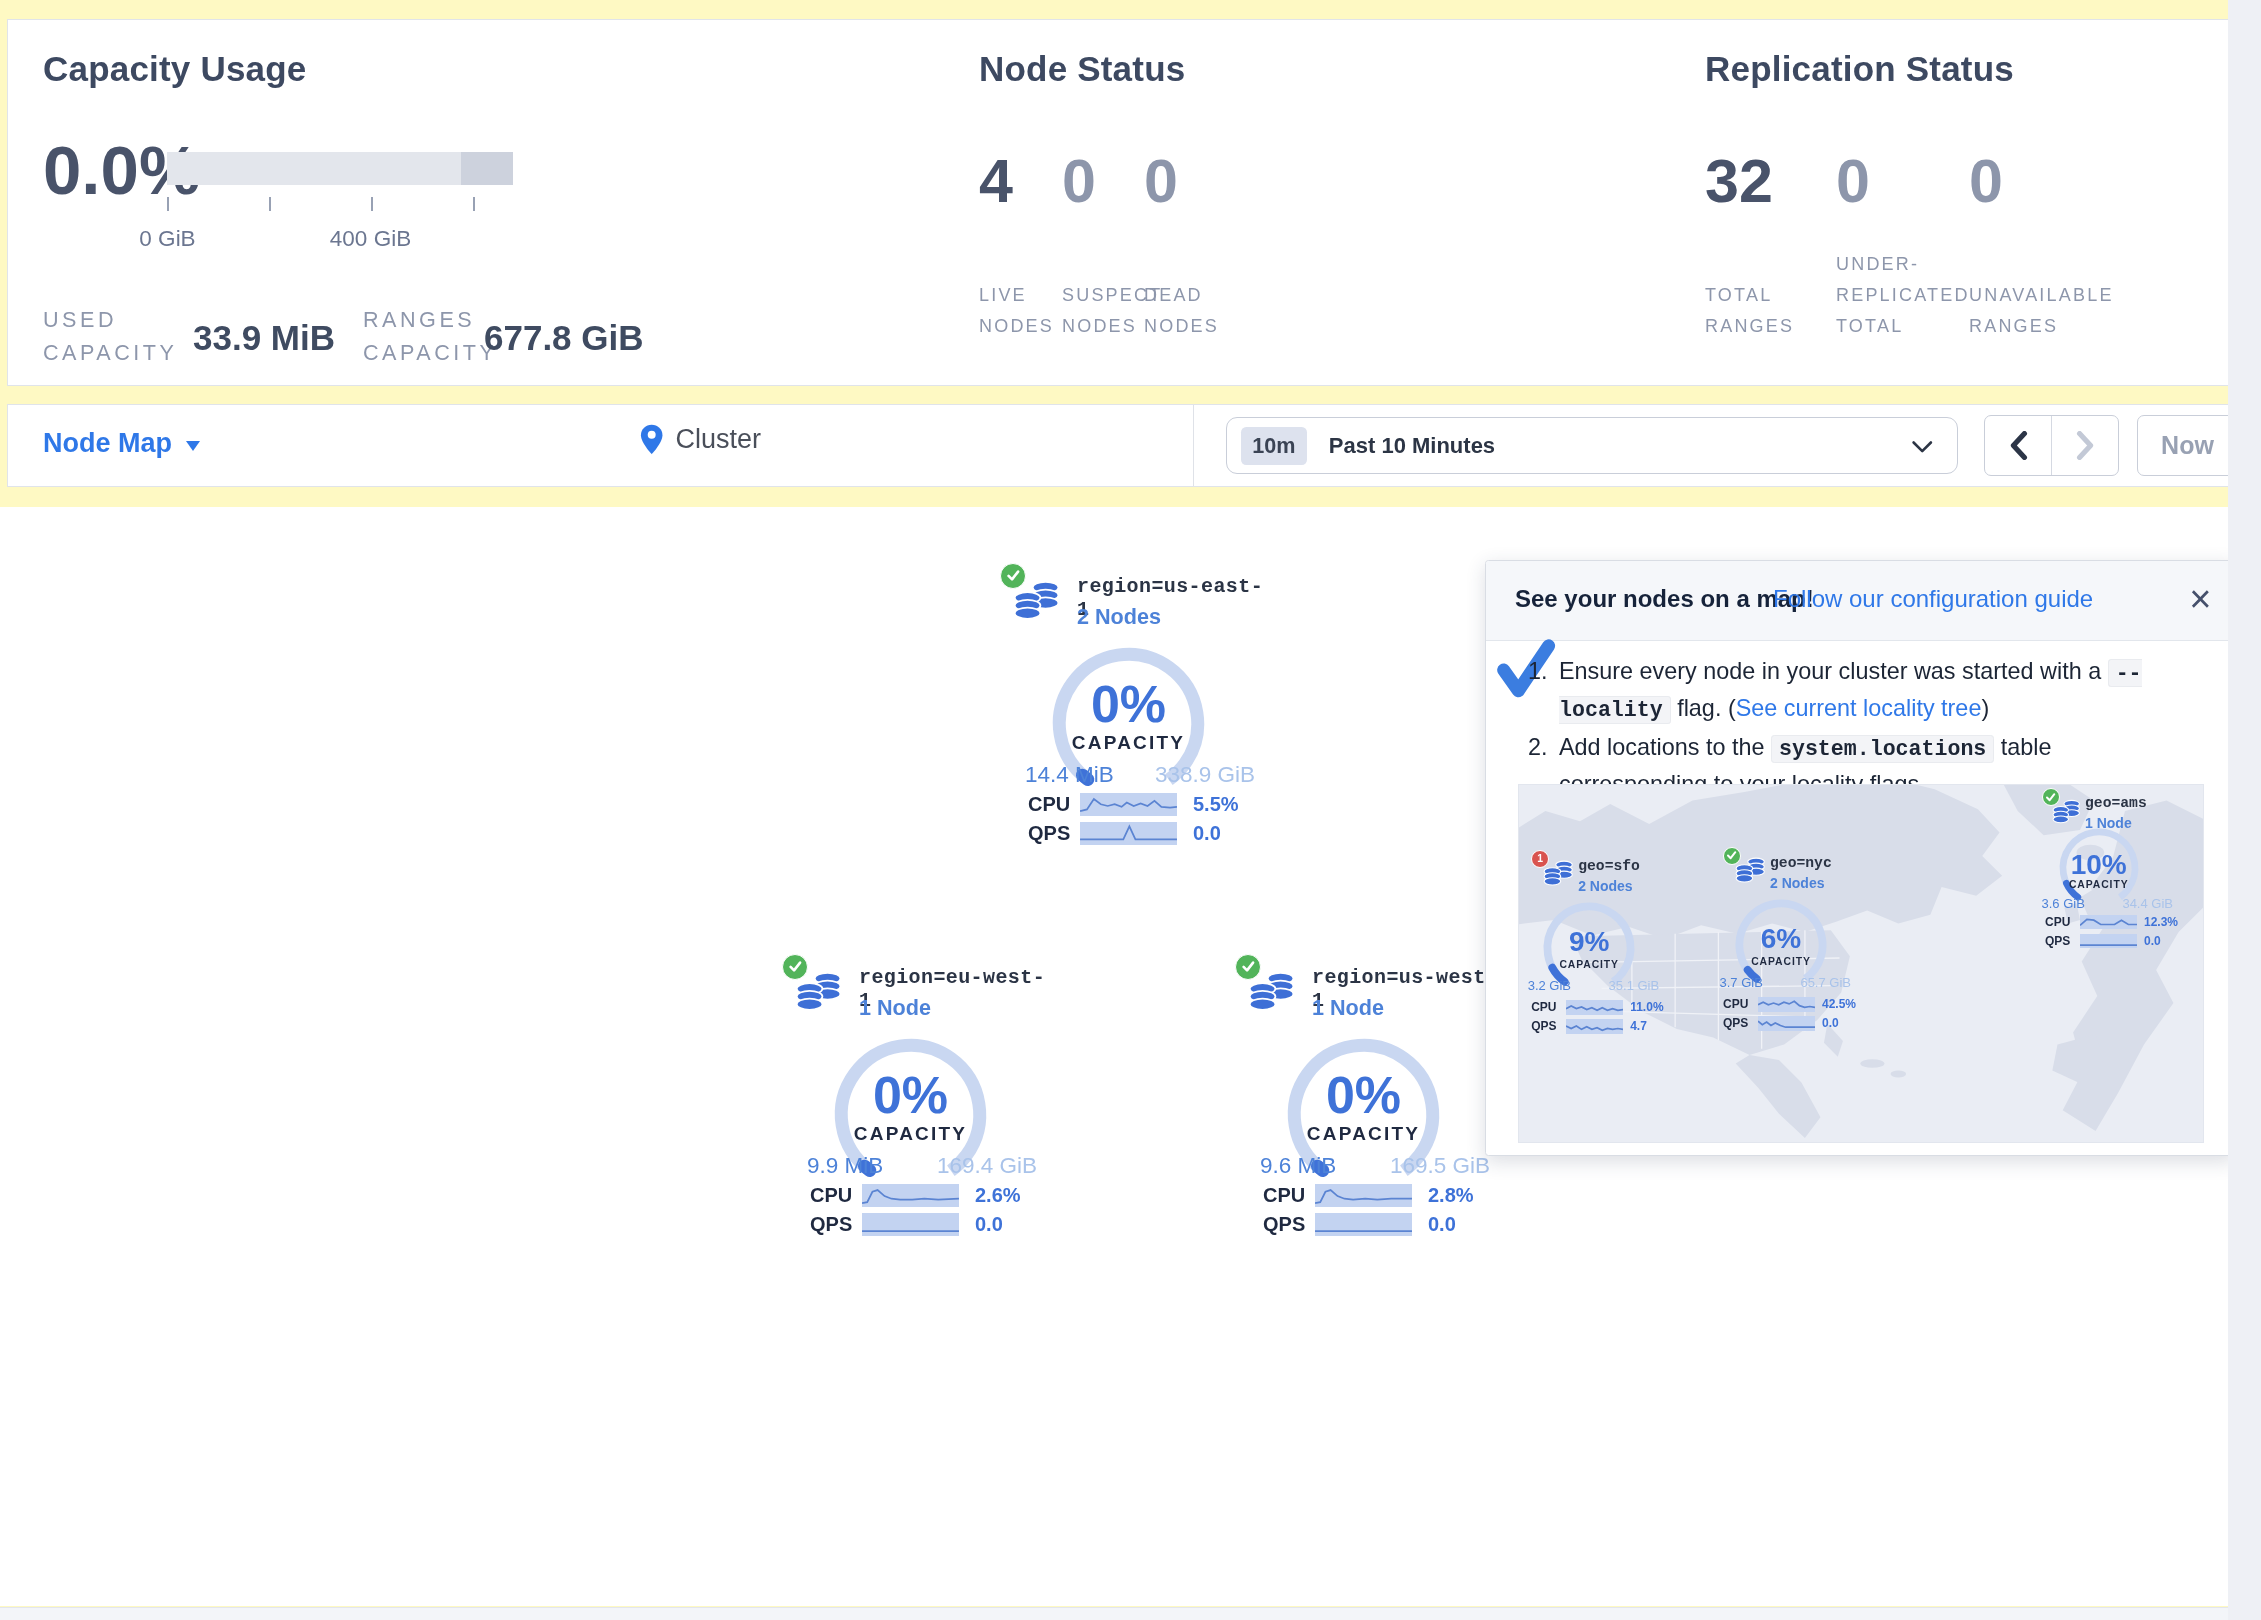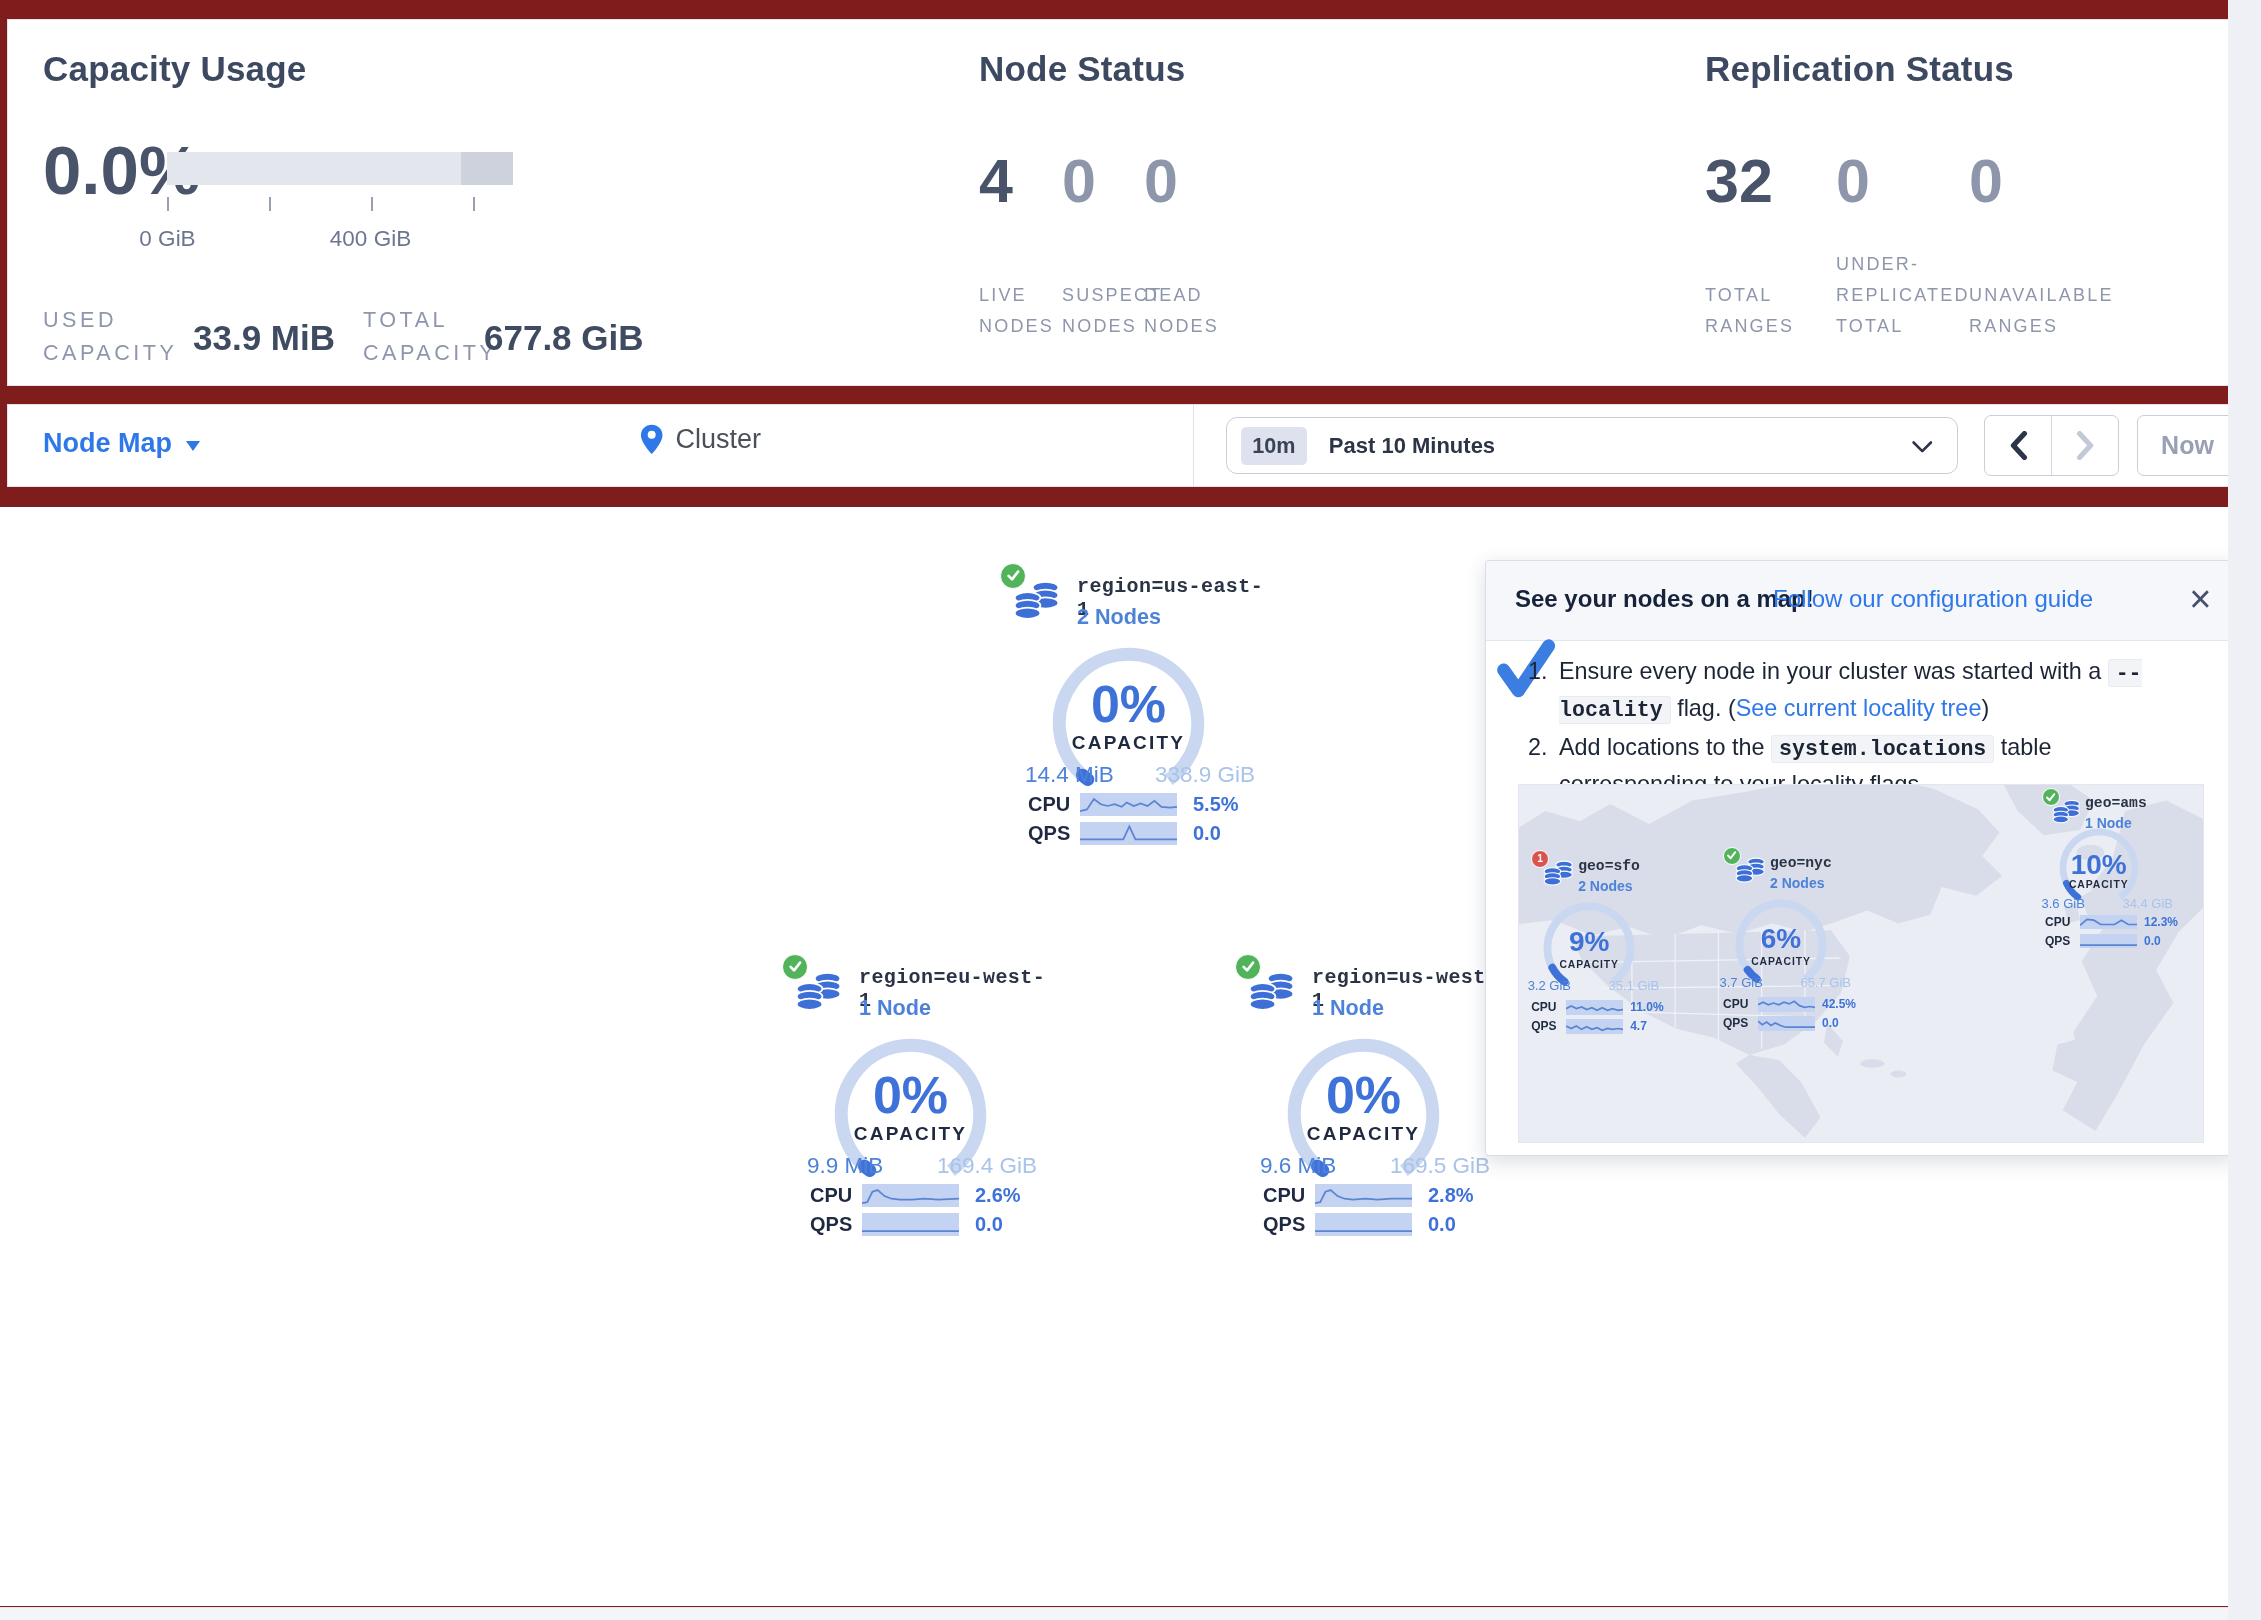--- a/index.html
+++ b/index.html
@@ -1,18 +1,18 @@
 <!DOCTYPE html>
 <html style="font-size:14px"><head>
 <meta charset="utf-8">
 <style>
   * { margin:0; padding:0; box-sizing:border-box; }
   html,body { background:#eef0f5; }
   body { font-family:"Liberation Sans","DejaVu Sans",sans-serif; color:#3c4860; }
-  #app { position:relative; width:2228px; height:1621px; background:#7f1d1d; overflow:hidden; }
+  #app { position:relative; width:2228px; height:1621px; background:#fef9c3; overflow:hidden; }
   .mono { font-family:"Liberation Mono","DejaVu Sans Mono",monospace; }
 
   
   .stats-panel { position:absolute; left:7px; top:19px; width:2247px; height:367px;
                  background:#fff; border:0.9px solid #e0e4ea; }
   .sec-title { position:absolute; top:29px; font-size:35px; font-weight:700; color:#3d4961; letter-spacing:0.2px; }
   .cap-title { left:35px; }
   .nodes-title { left:971px; }
   .repl-title { left:1697px; }
 
@@ -143,21 +143,21 @@
     <div class="cap-tick" style="left:159px"></div>
     <div class="cap-tick" style="left:261px"></div>
     <div class="cap-tick" style="left:363px"></div>
     <div class="cap-tick" style="left:465px"></div>
     <div class="cap-tick-label" style="left:116px;width:87px">0 GiB</div>
     <div class="cap-tick-label" style="left:302px;width:121px">400 GiB</div>
 
     <div class="kv-label" style="left:35px;top:287px">USED</div>
     <div class="kv-label" style="left:35px;top:320px">CAPACITY</div>
     <div class="kv-value" style="left:185px;top:298px">33.9 MiB</div>
-    <div class="kv-label" style="left:355px;top:287px">TOTAL</div>
+    <div class="kv-label" style="left:355px;top:287px">RANGES</div>
     <div class="kv-label" style="left:355px;top:320px">CAPACITY</div>
     <div class="kv-value" style="left:476px;top:298px">677.8 GiB</div>
 
     <div class="sec-title nodes-title">Node Status</div>
     <div class="metric-num" style="left:971px">4</div>
     <div class="metric-num dim" style="left:1054px">0</div>
     <div class="metric-num dim" style="left:1136px">0</div>
     <div class="metric-label" style="left:971px;width:78px">LIVE NODES</div>
     <div class="metric-label" style="left:1054px;width:78px">SUSPECT NODES</div>
     <div class="metric-label" style="left:1136px;width:78px">DEAD NODES</div>

